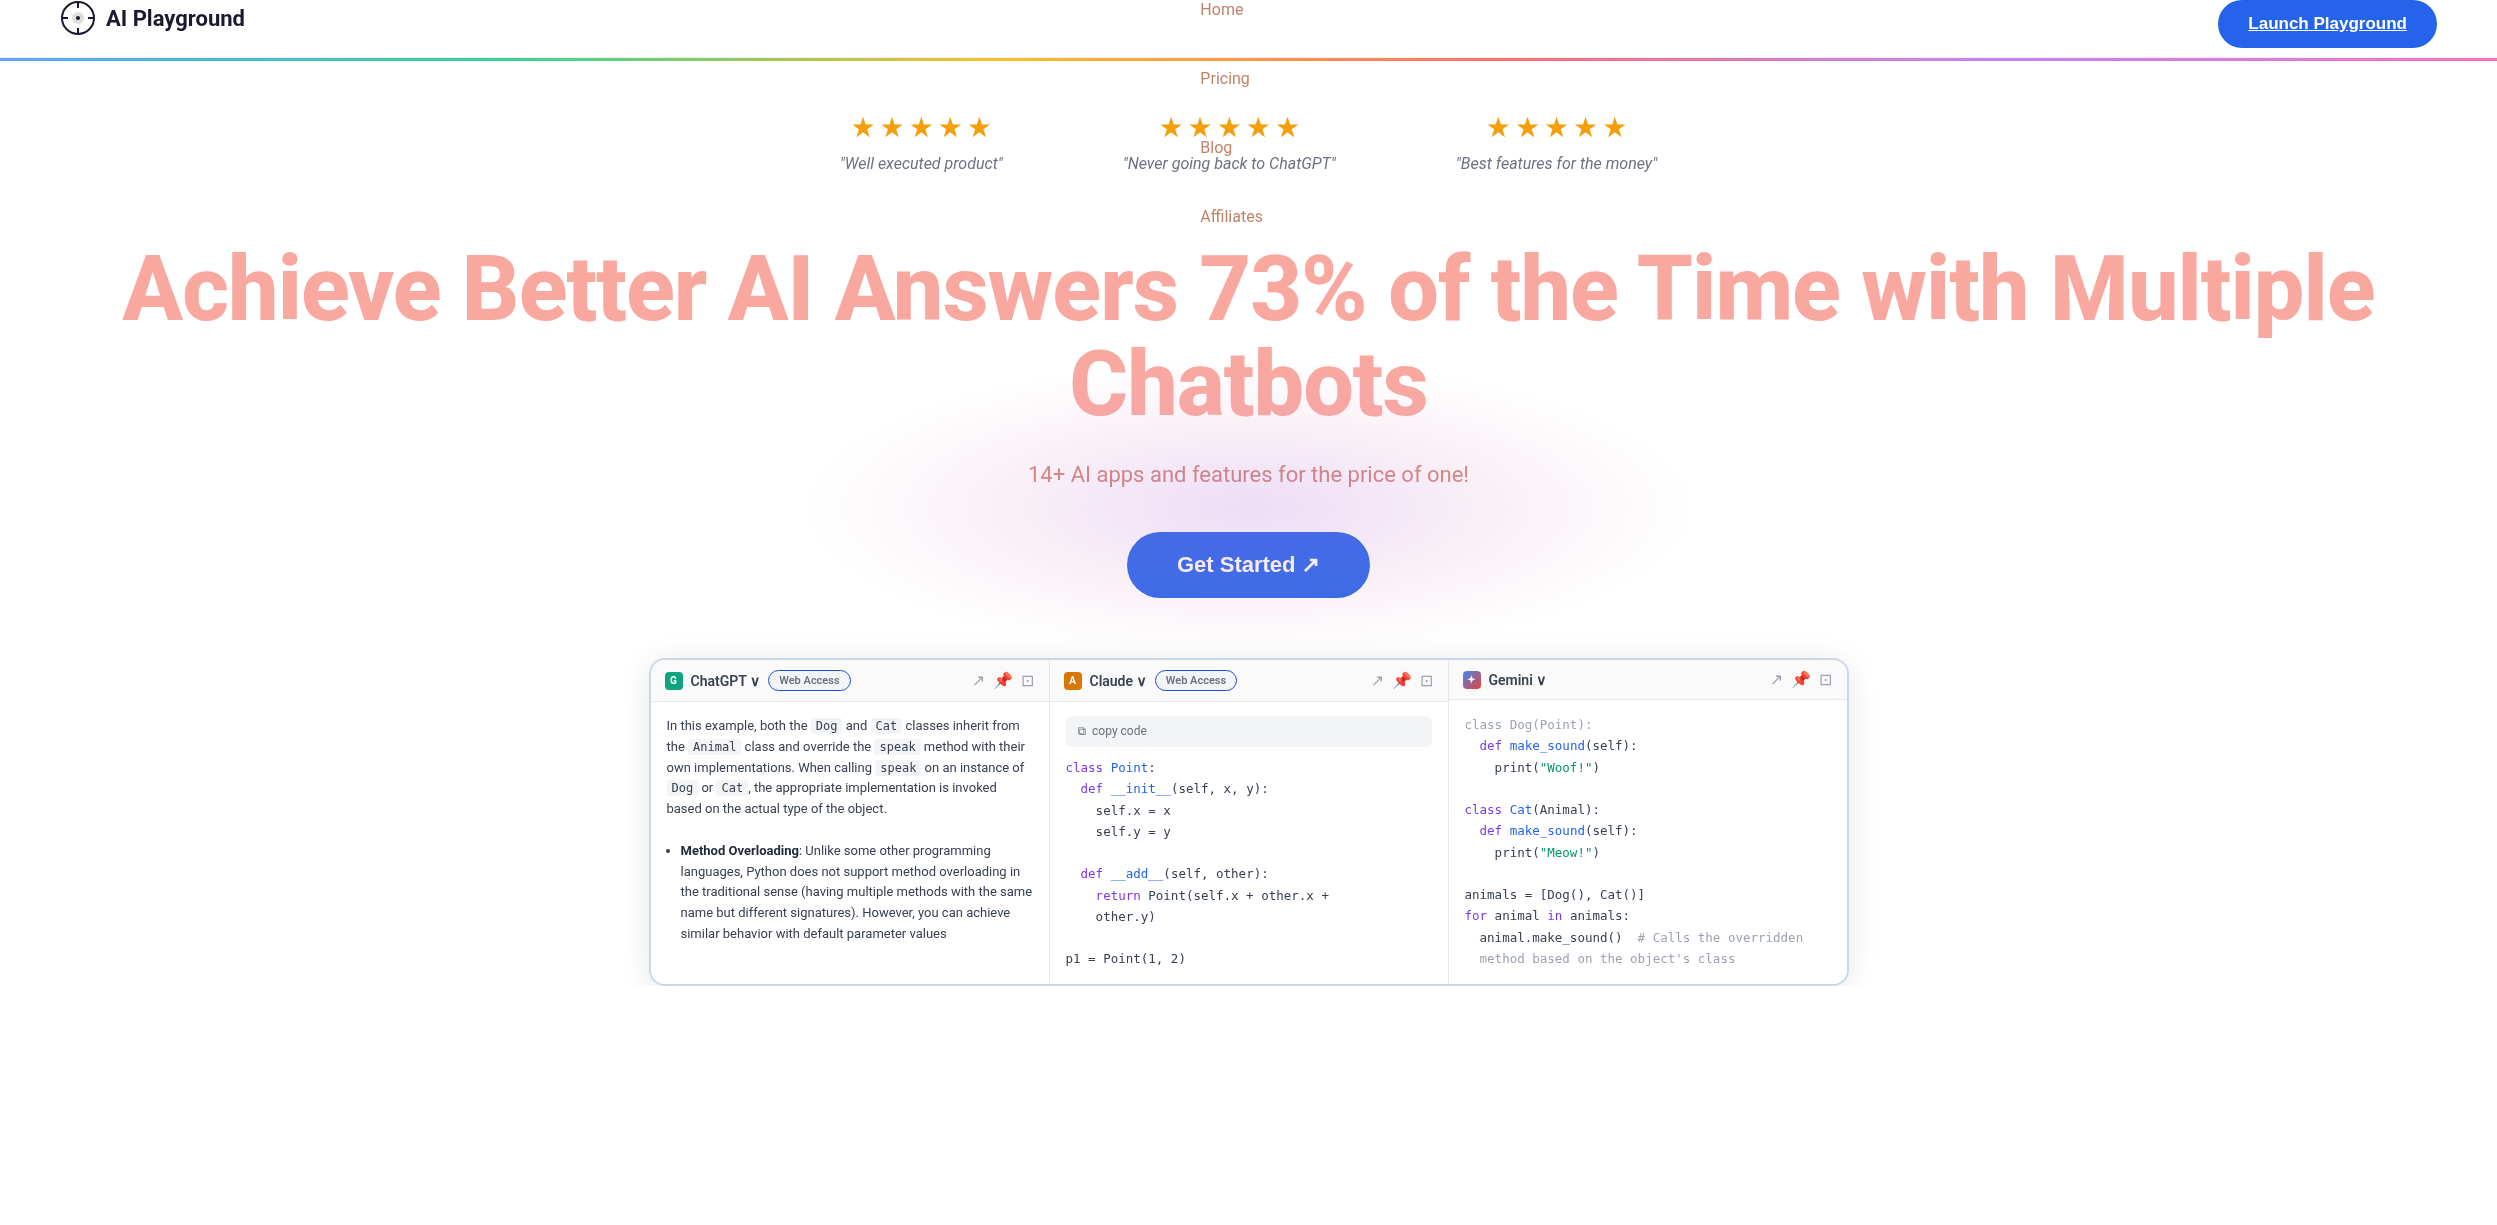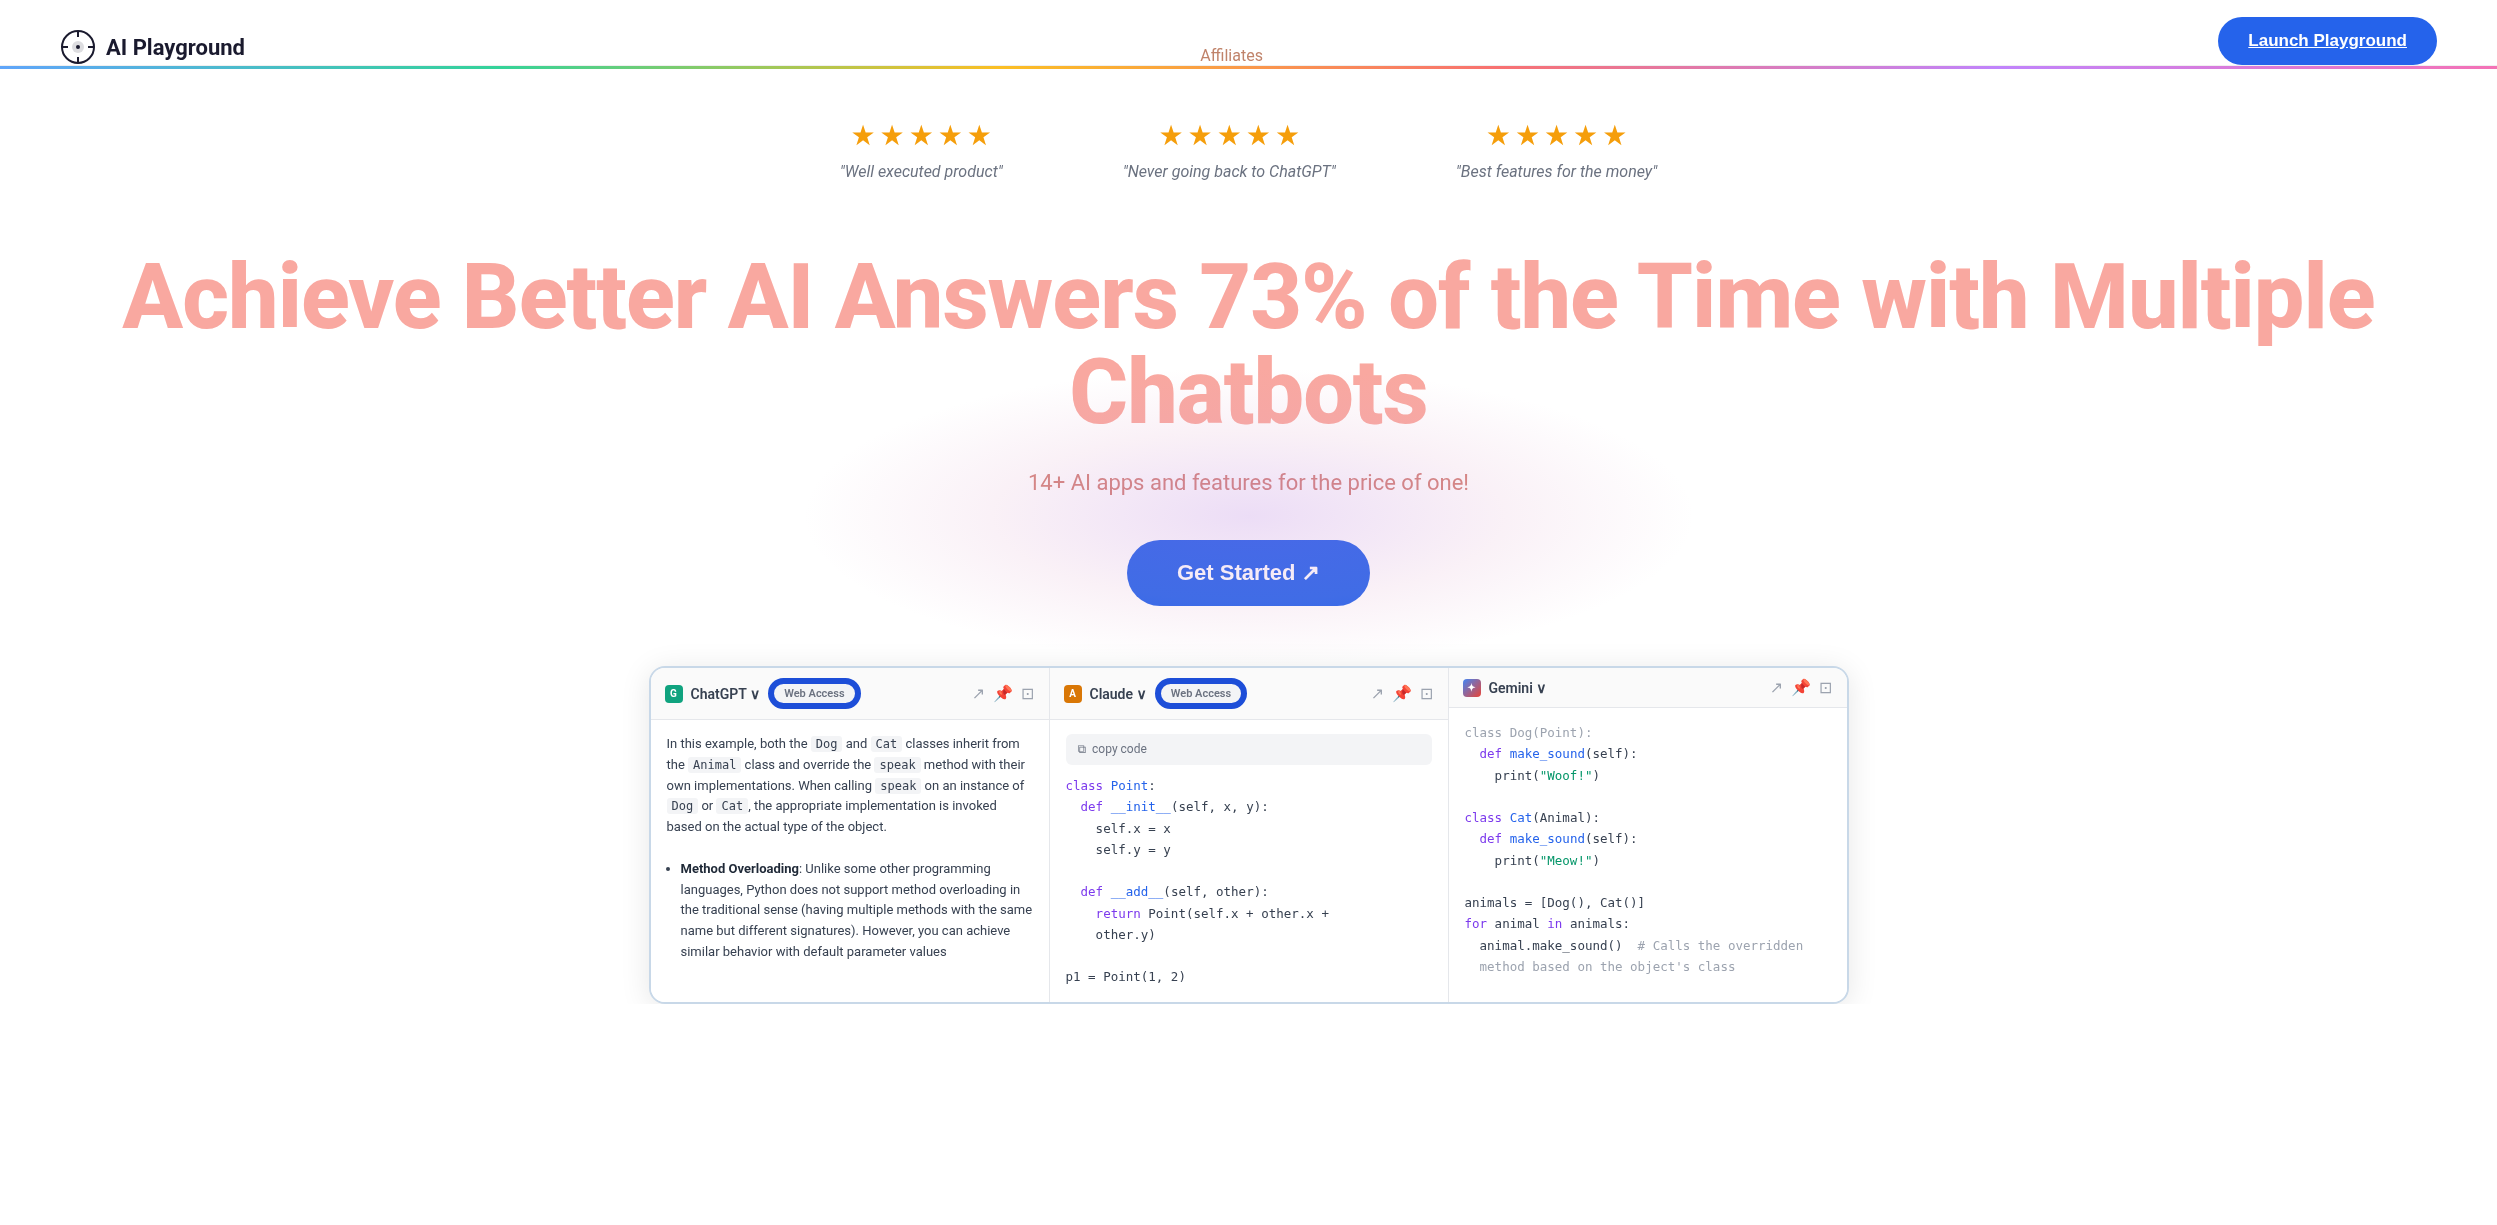--- a/index.html
+++ b/index.html
@@ -1,24 +1,24 @@
 <!DOCTYPE html>
 <html><head>
   <meta charset="utf-8">
   <style>
     * { margin: 0; padding: 0; box-sizing: border-box; }
     body { font-family: -apple-system, BlinkMacSystemFont, 'Segoe UI', Roboto, sans-serif; background: #fff; overflow-x: hidden; }
 
     
     nav {
       display: flex;
-      align-items: flex-end;
+      align-items: flex-start;
       justify-content: space-between;
       padding: 0 60px;
-      height: 66px;
+      height: 58px;
       border-bottom: 1px solid #f0f0f0;
       position: relative;
     }
     .nav-logo {
       display: flex;
       align-items: center;
       gap: 10px;
       font-size: 22px;
       font-weight: 700;
       color: #1a1a2e;
@@ -180,21 +180,21 @@
       align-items: center;
       justify-content: center;
       font-size: 10px;
       font-weight: 700;
     }
     .chatgpt-dot { background: #10a37f; color: #fff; }
     .claude-dot { background: #d97706; color: #fff; }
     .gemini-dot { background: linear-gradient(135deg, #4285f4, #ea4335); color: #fff; }
     .web-access-badge {
       background: #f3f4f6;
-      border: 6px solid #1d4ed8;
+      border: 1px solid #1d4ed8;
       border-radius: 20px;
       padding: 3px 10px;
       font-size: 11px;
       color: #6b7280;
     }
     .chat-header-right {
       display: flex;
       gap: 8px;
       color: #9ca3af;
       font-size: 16px;

